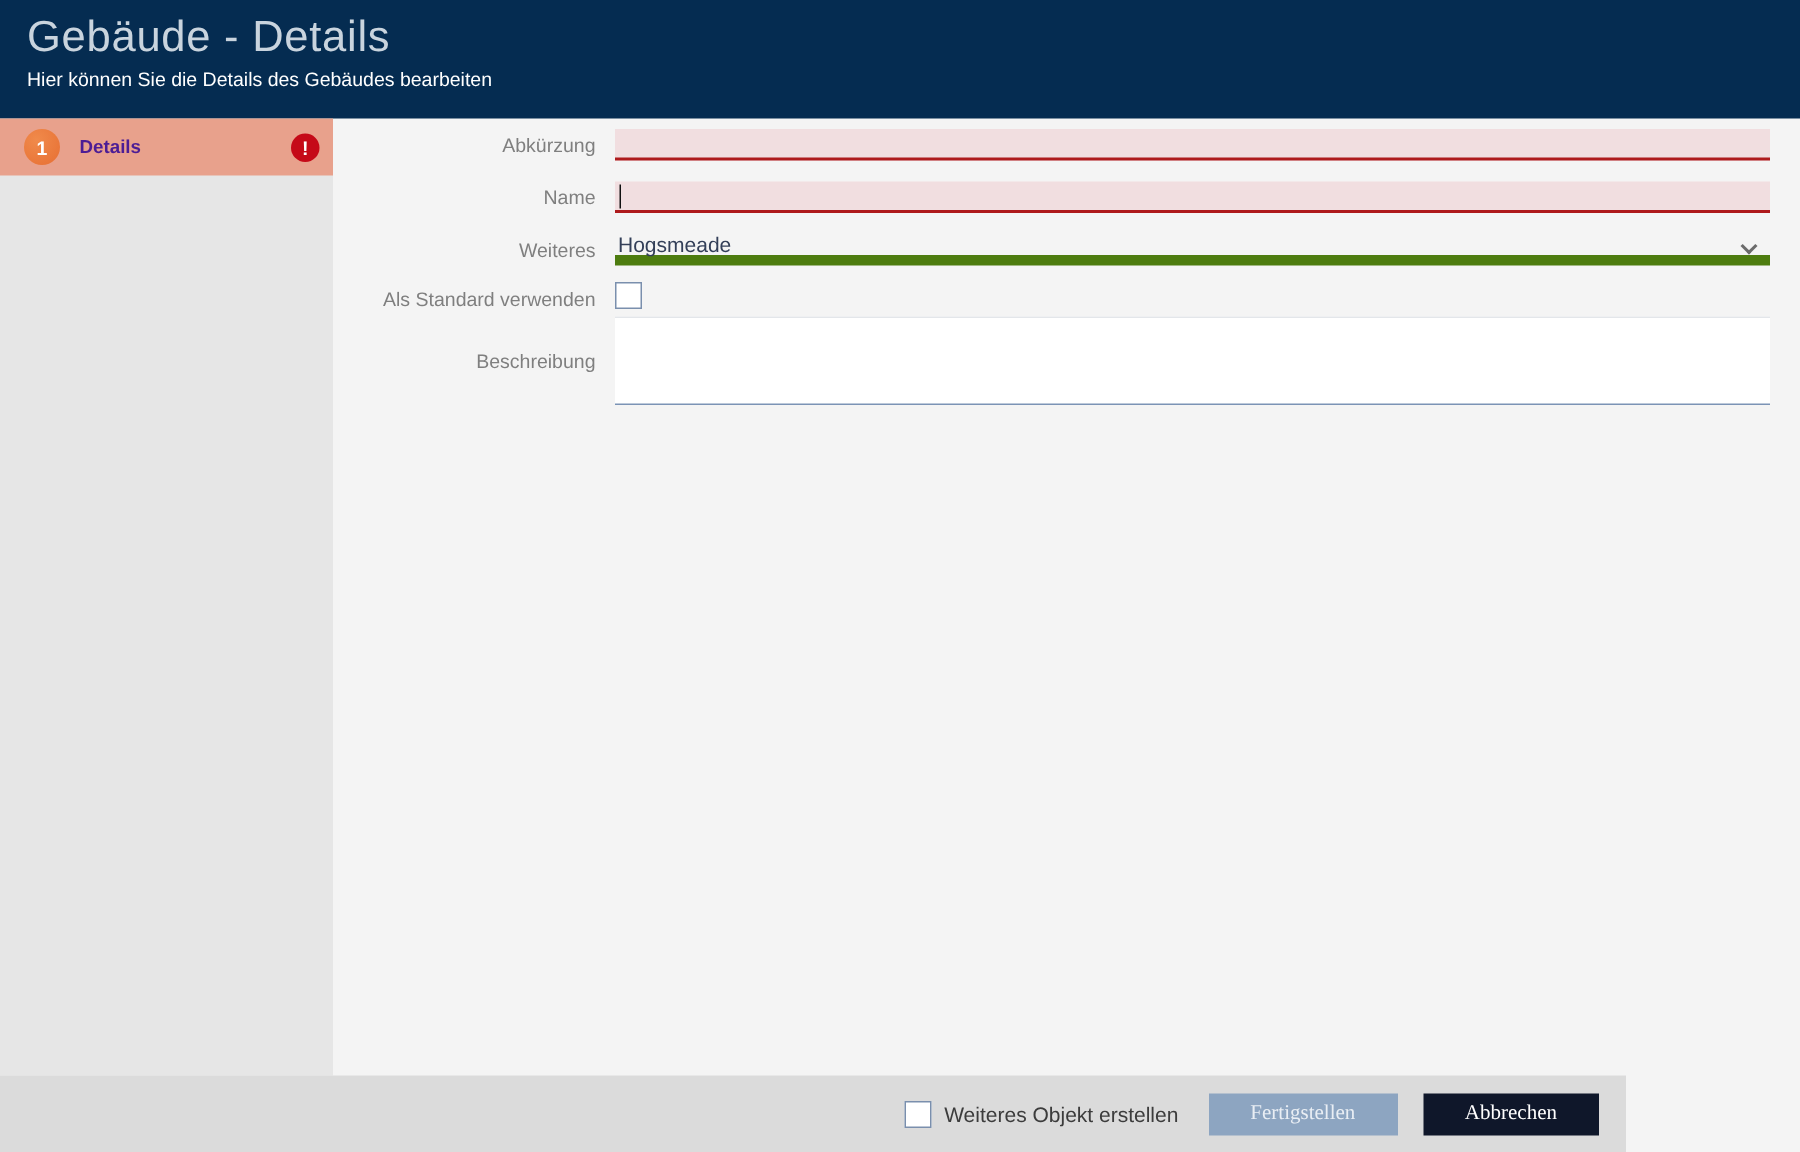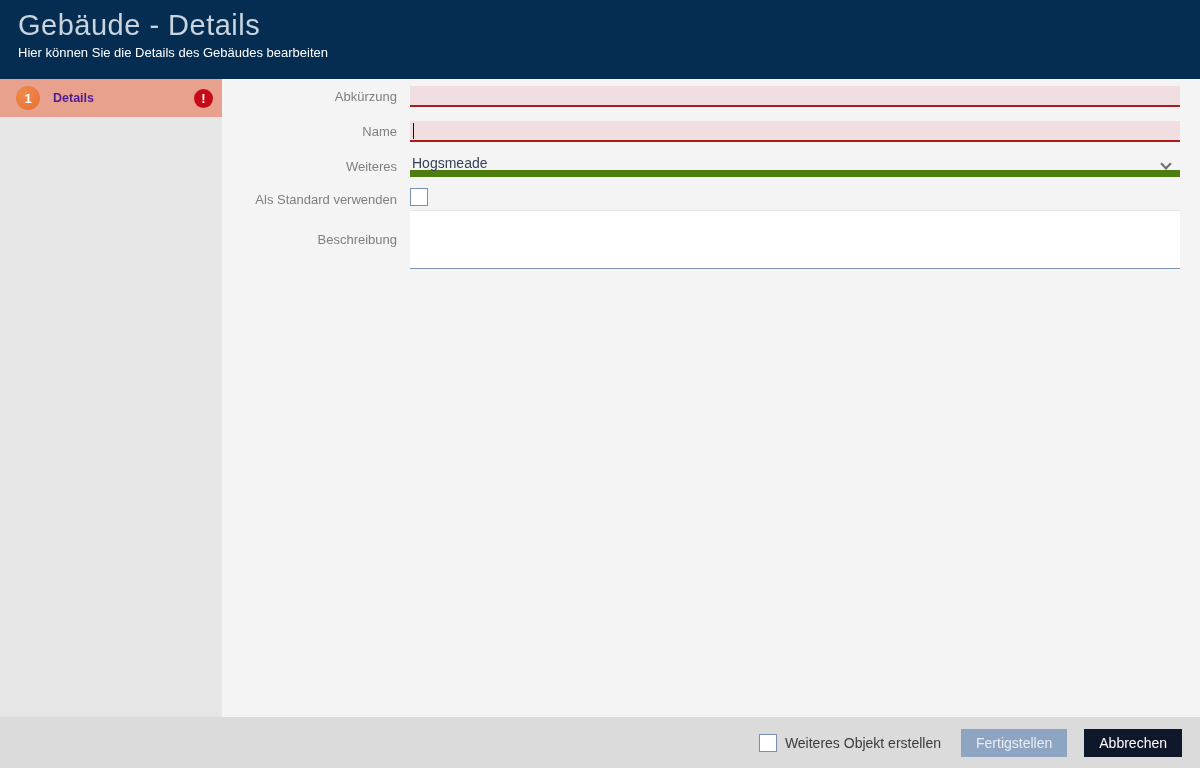--- a/index.html
+++ b/index.html
@@ -98,30 +98,30 @@
     display: block;
   }
 
   .checkbox {
     width: 18px; height: 18px; background: #ffffff;
     border: 1px solid #7a8fad; display: inline-block; cursor: pointer; flex-shrink: 0;
   }
 
   
   .footer {
-    position: absolute; left: 0; top: 717px; width: 1200px; height: 51px;
+    position: absolute; left: 0; top: 717px; width: 1084px; height: 51px;
     background: #dbdbdb; display: flex; align-items: center; justify-content: flex-end;
     padding-right: 18px;
   }
   .footer .cb-label {
     font-size: 14px; color: #3c3c3c; margin-left: 8px; margin-right: 20px;
   }
   .btn {
-    height: 28px; border: none; font-family: Liberation Sans, sans-serif;
-    font-size: 14px; padding: 0 15px; cursor: pointer;
+    height: 28px; border: none; font-family: Liberation Serif, serif;
+    font-size: 14px; padding: 0 28px; cursor: pointer;
   }
   .btn-finish { background: #8da5c1; color: #e9eef4; margin-right: 17px; min-width: 100px; }
   .btn-cancel { background: #0f172a; color: #ffffff; min-width: 85px; }
 </style>
 </head>
 <body>
 
 <div class="header">
   <div class="title">Gebäude - Details</div>
   <div class="subtitle">Hier können Sie die Details des Gebäudes bearbeiten</div>

